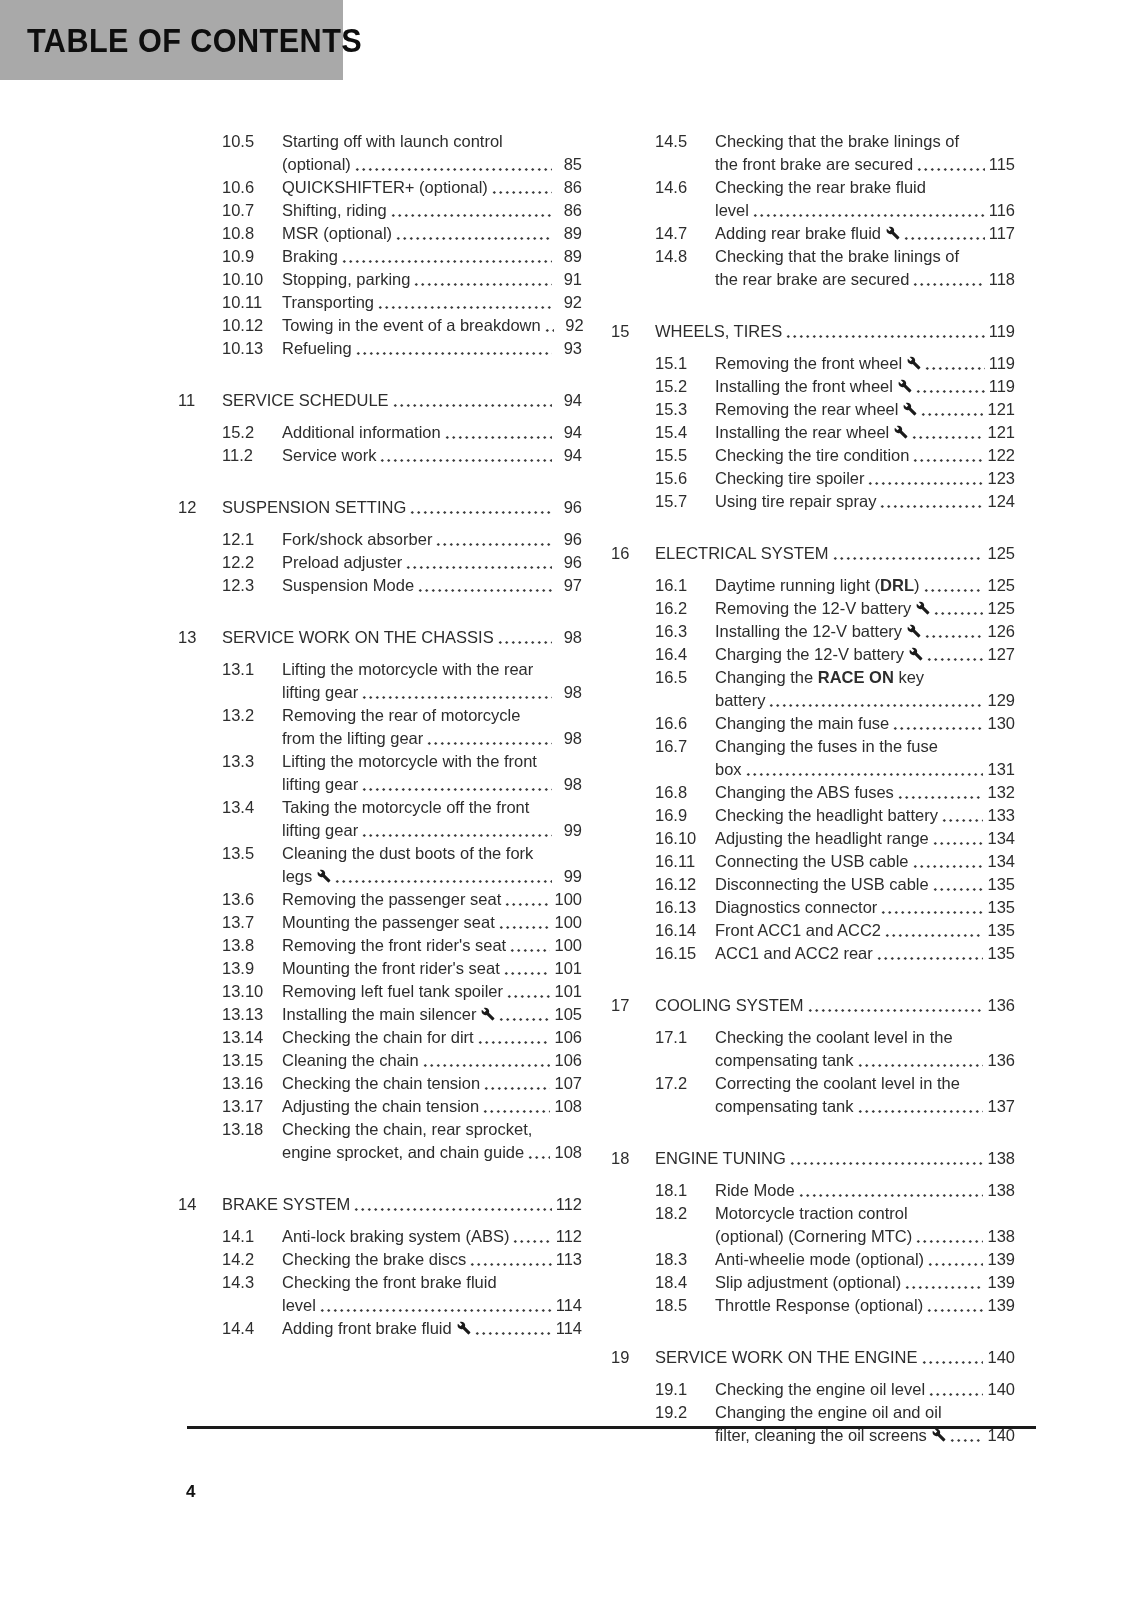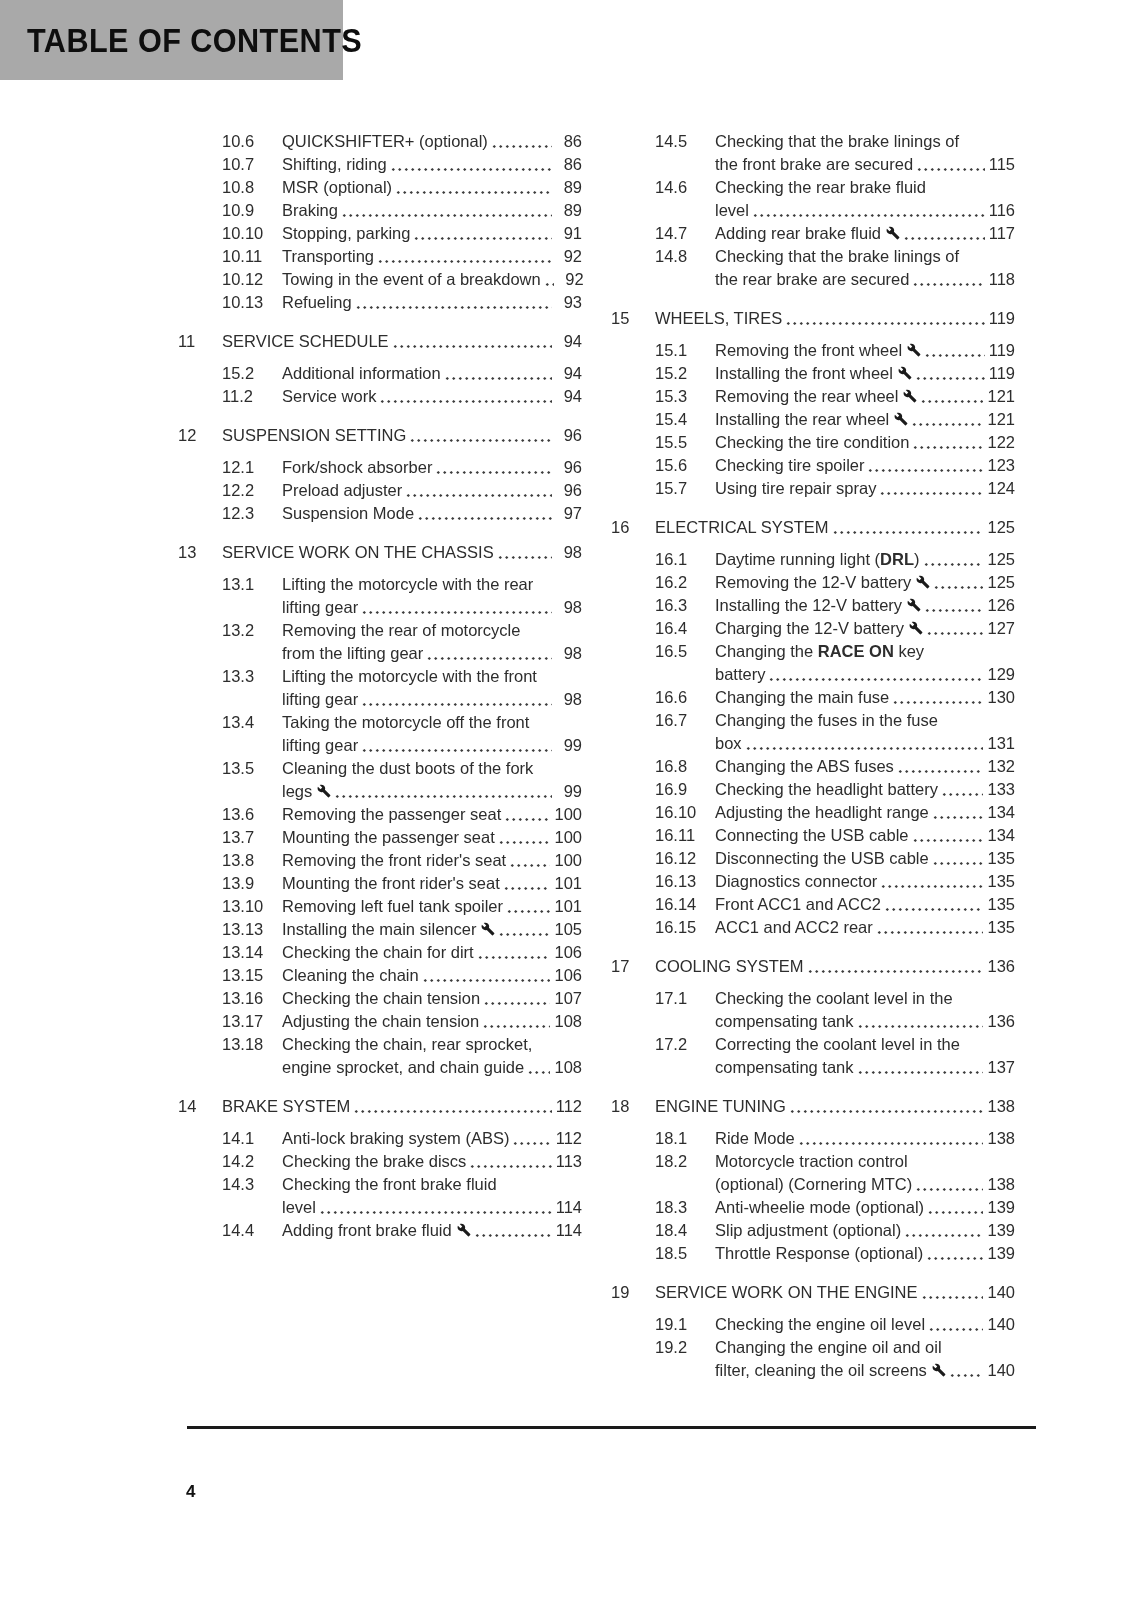--- a/index.html
+++ b/index.html
@@ -28,21 +28,21 @@
 
   
   .toc {
     position:absolute; top:130px; left:178px;
     width:837px;
     display:flex; gap:29px;
   }
   .col { flex:0 0 404px; width:404px; }
 
   .entry { display:flex; font-size:16.5px; line-height:23px; }
-  .entry.chapter { margin:16px 0 9px 0; }
+  .entry.chapter { margin:29px 0 9px 0; }
   .entry.chapter .e-num { flex:0 0 44px; }
   .entry.sub { padding-left:44px; }
   .entry.sub .e-num { flex:0 0 60px; }
   .e-body { flex:1 1 auto; min-width:0; }
   .b-line { white-space:nowrap; }
   .b-last { display:flex; align-items:baseline; white-space:nowrap; }
   .lt { flex:0 0 auto; }
   .dots {
     flex:1 1 auto; min-width:10px;
     align-self:stretch;
@@ -75,20 +75,31 @@
 </style>
 </head>
 <body>
 
 <div class="header-band"></div>
 <div class="header-title">TABLE OF CONTENTS</div>
 
 <div class="toc">
   <div class="col" id="col-0">
       <div class="entry sub">
+        <span class="e-num">10.5</span>
+        <div class="e-body">
+          <div class="b-line">Starting off with launch control</div>
+          <div class="b-last">
+            <span class="lt">(optional)</span>
+            <span class="dots"></span>
+            <span class="pg">85</span>
+          </div>
+        </div>
+      </div>
+      <div class="entry sub">
         <span class="e-num">10.6</span>
         <div class="e-body">
           <div class="b-last">
             <span class="lt">QUICKSHIFTER+ (optional)</span>
             <span class="dots"></span>
             <span class="pg">86</span>
           </div>
         </div>
       </div>
       <div class="entry sub">

